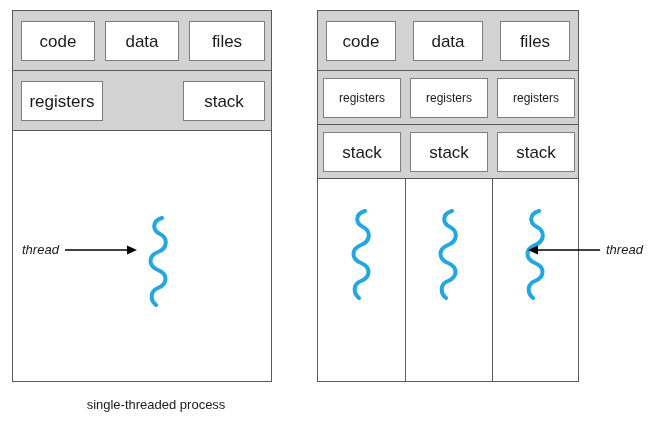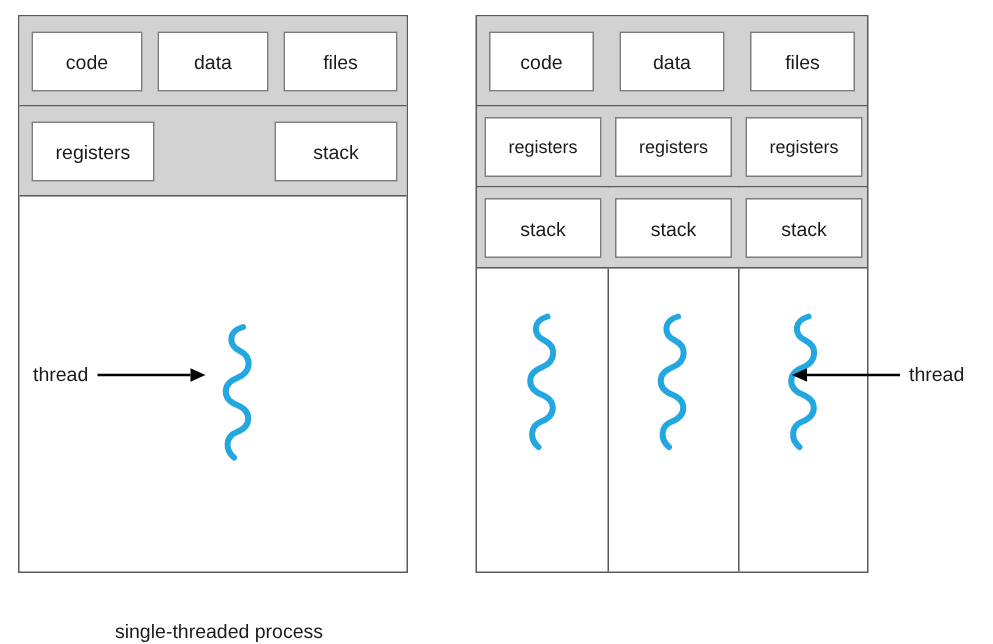--- a/index.html
+++ b/index.html
@@ -77,21 +77,21 @@
 
   
   .res-box {
     position: absolute;
     background: #ffffff;
     border: 1px solid #7d7d7d;
     box-sizing: border-box;
     display: flex;
     align-items: center;
     justify-content: center;
-    font-size: 13px;
+    font-size: 17px;
     line-height: 1;
     color: #1a1a1a;
     white-space: nowrap;
   }
 
   
   #st-box-code   { left: 8px;   top: 10px; width: 74px; height: 40px; }
   #st-box-data   { left: 92px;  top: 10px; width: 74px; height: 40px; }
   #st-box-files  { left: 176px; top: 10px; width: 76px; height: 40px; }
 
@@ -149,20 +149,21 @@
   .annotation {
     position: absolute;
     display: flex;
     align-items: center;
     font-size: 13px;
     color: #1a1a1a;
     white-space: nowrap;
   }
   .annotation-label {
     line-height: 1;
+    font-style: italic;
   }
   .arrow-svg {
     overflow: visible;
   }
   .arrow-svg line {
     stroke: #000000;
     stroke-width: 1.6;
   }
   .arrow-svg polygon {
     fill: #000000;
@@ -182,24 +183,23 @@
 
   
   .caption {
     position: absolute;
     font-size: 13px;
     color: #1a1a1a;
     text-align: center;
     white-space: nowrap;
   }
   #caption-single {
-    left: 16px;
+    left: 26px;
     top: 397px;
     width: 260px;
-    margin-top: 16px;
   }
   #caption-multi {
     left: 317px;
     top: 397px;
     width: 262px;
   }
 </style>
 </head>
 <body>
 

